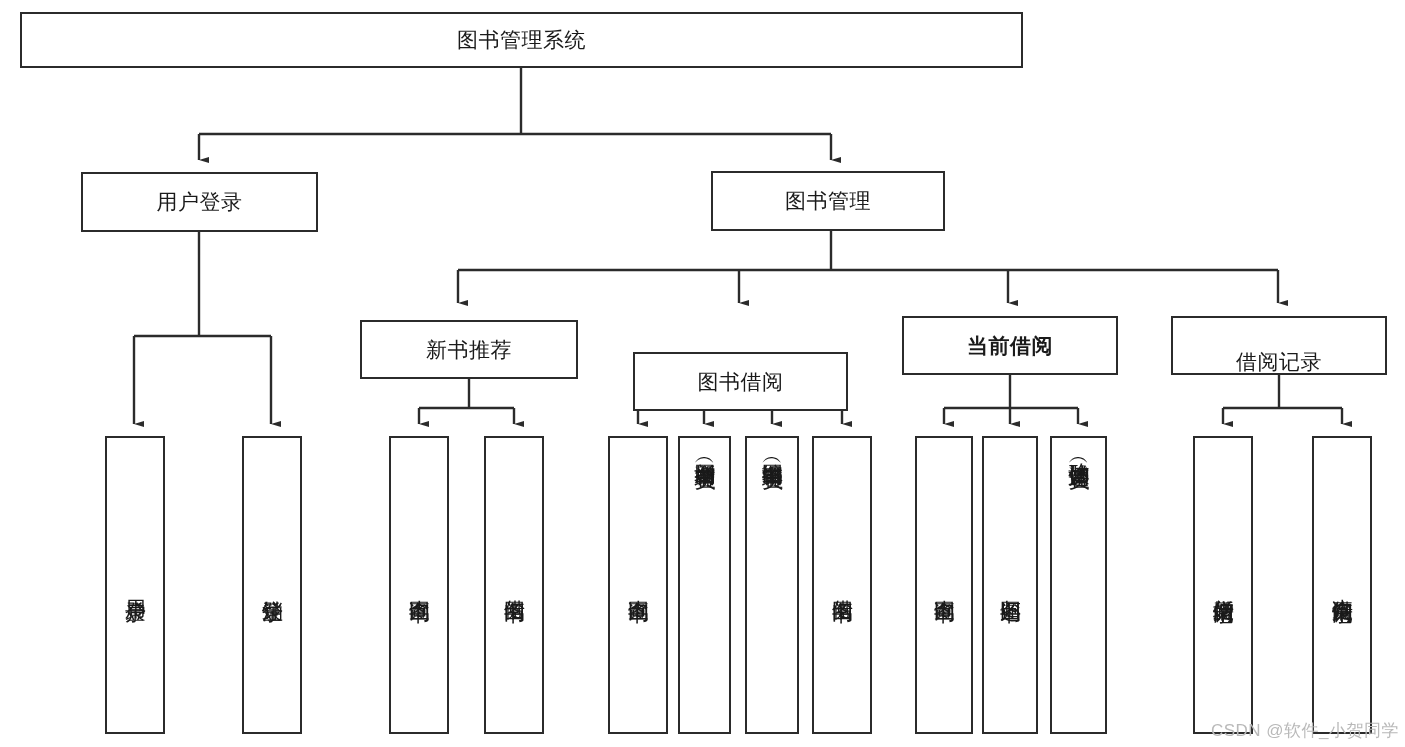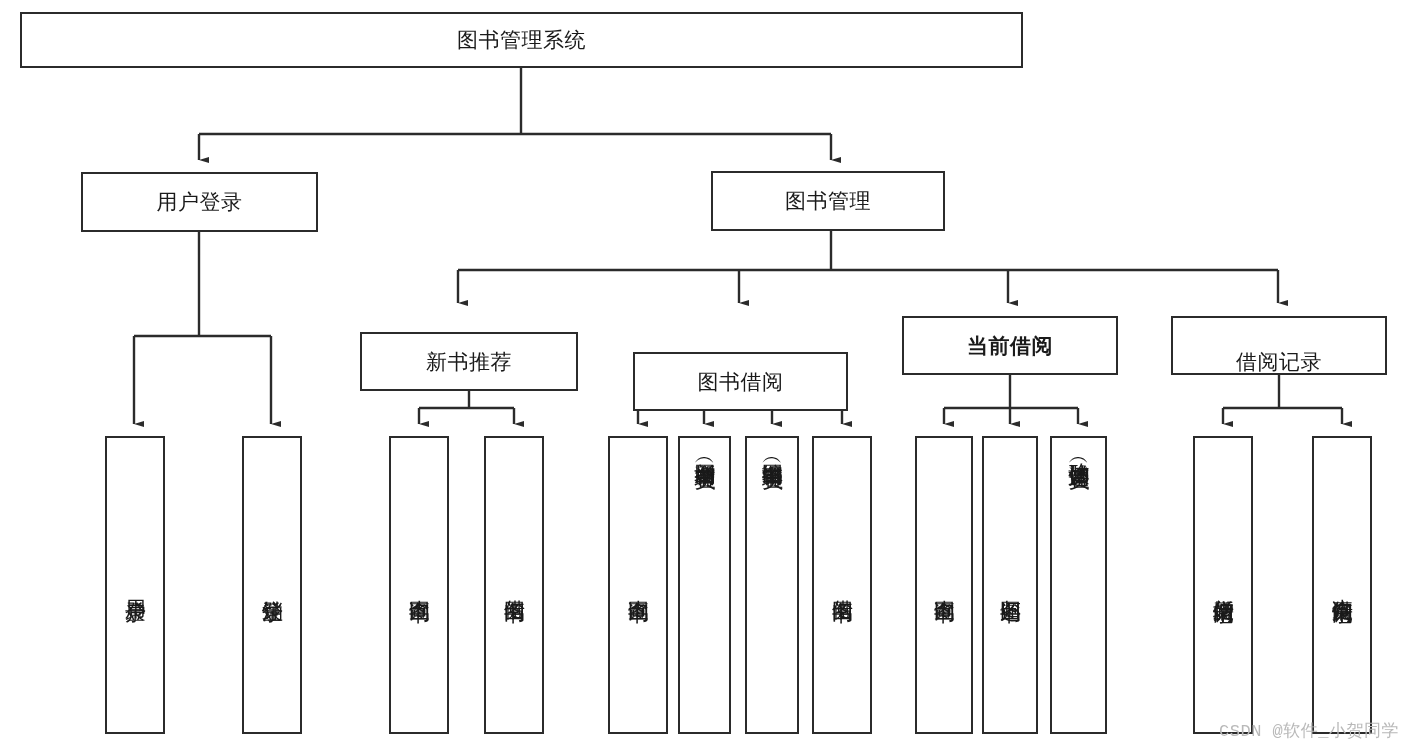--- a/index.html
+++ b/index.html
@@ -69,21 +69,20 @@
   }
   #watermark {
     position: absolute;
     right: 6px;
     bottom: 5px;
     font-size: 17px;
     color: #b9b9b9;
     letter-spacing: 0.5px;
     white-space: nowrap;
     pointer-events: none;
-    font-family: Liberation Mono, monospace;
   }
 </style>
 </head>
 <body>
 
 <div id="canvas">
 
   <svg id="diagram-svg" viewBox="0 0 1405 747" xmlns="http://www.w3.org/2000/svg">
     <defs>
       <marker id="arrowhead" markerWidth="10" markerHeight="11" refX="3" refY="10" orient="auto" markerUnits="userSpaceOnUse">
@@ -138,21 +137,21 @@
     <span class="node-label">图书管理系统</span>
   </div>
 
   <div class="node-box" style="left:81px; top:172px; width:237px; height:60px;">
     <span class="node-label">用户登录</span>
   </div>
   <div class="node-box" style="left:711px; top:171px; width:234px; height:60px;text-align:center;">
     <span class="node-label">图书管理</span>
   </div>
 
-  <div class="node-box" style="left:360px; top:332px; width:218px; height:59px;">
+  <div class="node-box" style="left:360px; top:320px; width:218px; height:59px;">
     <span class="node-label">新书推荐</span>
   </div>
   <div class="node-box" style="left:633px; top:316px; width:215px; height:59px;margin-top:36px;">
     <span class="node-label">图书借阅</span>
   </div>
   <div class="node-box" style="left:902px; top:316px; width:216px; height:59px;font-weight:bold;">
     <span class="node-label">当前借阅</span>
   </div>
   <div class="node-box" style="left:1171px; top:316px; width:216px; height:59px;align-items:flex-end;">
     <span class="node-label">借阅记录</span>

